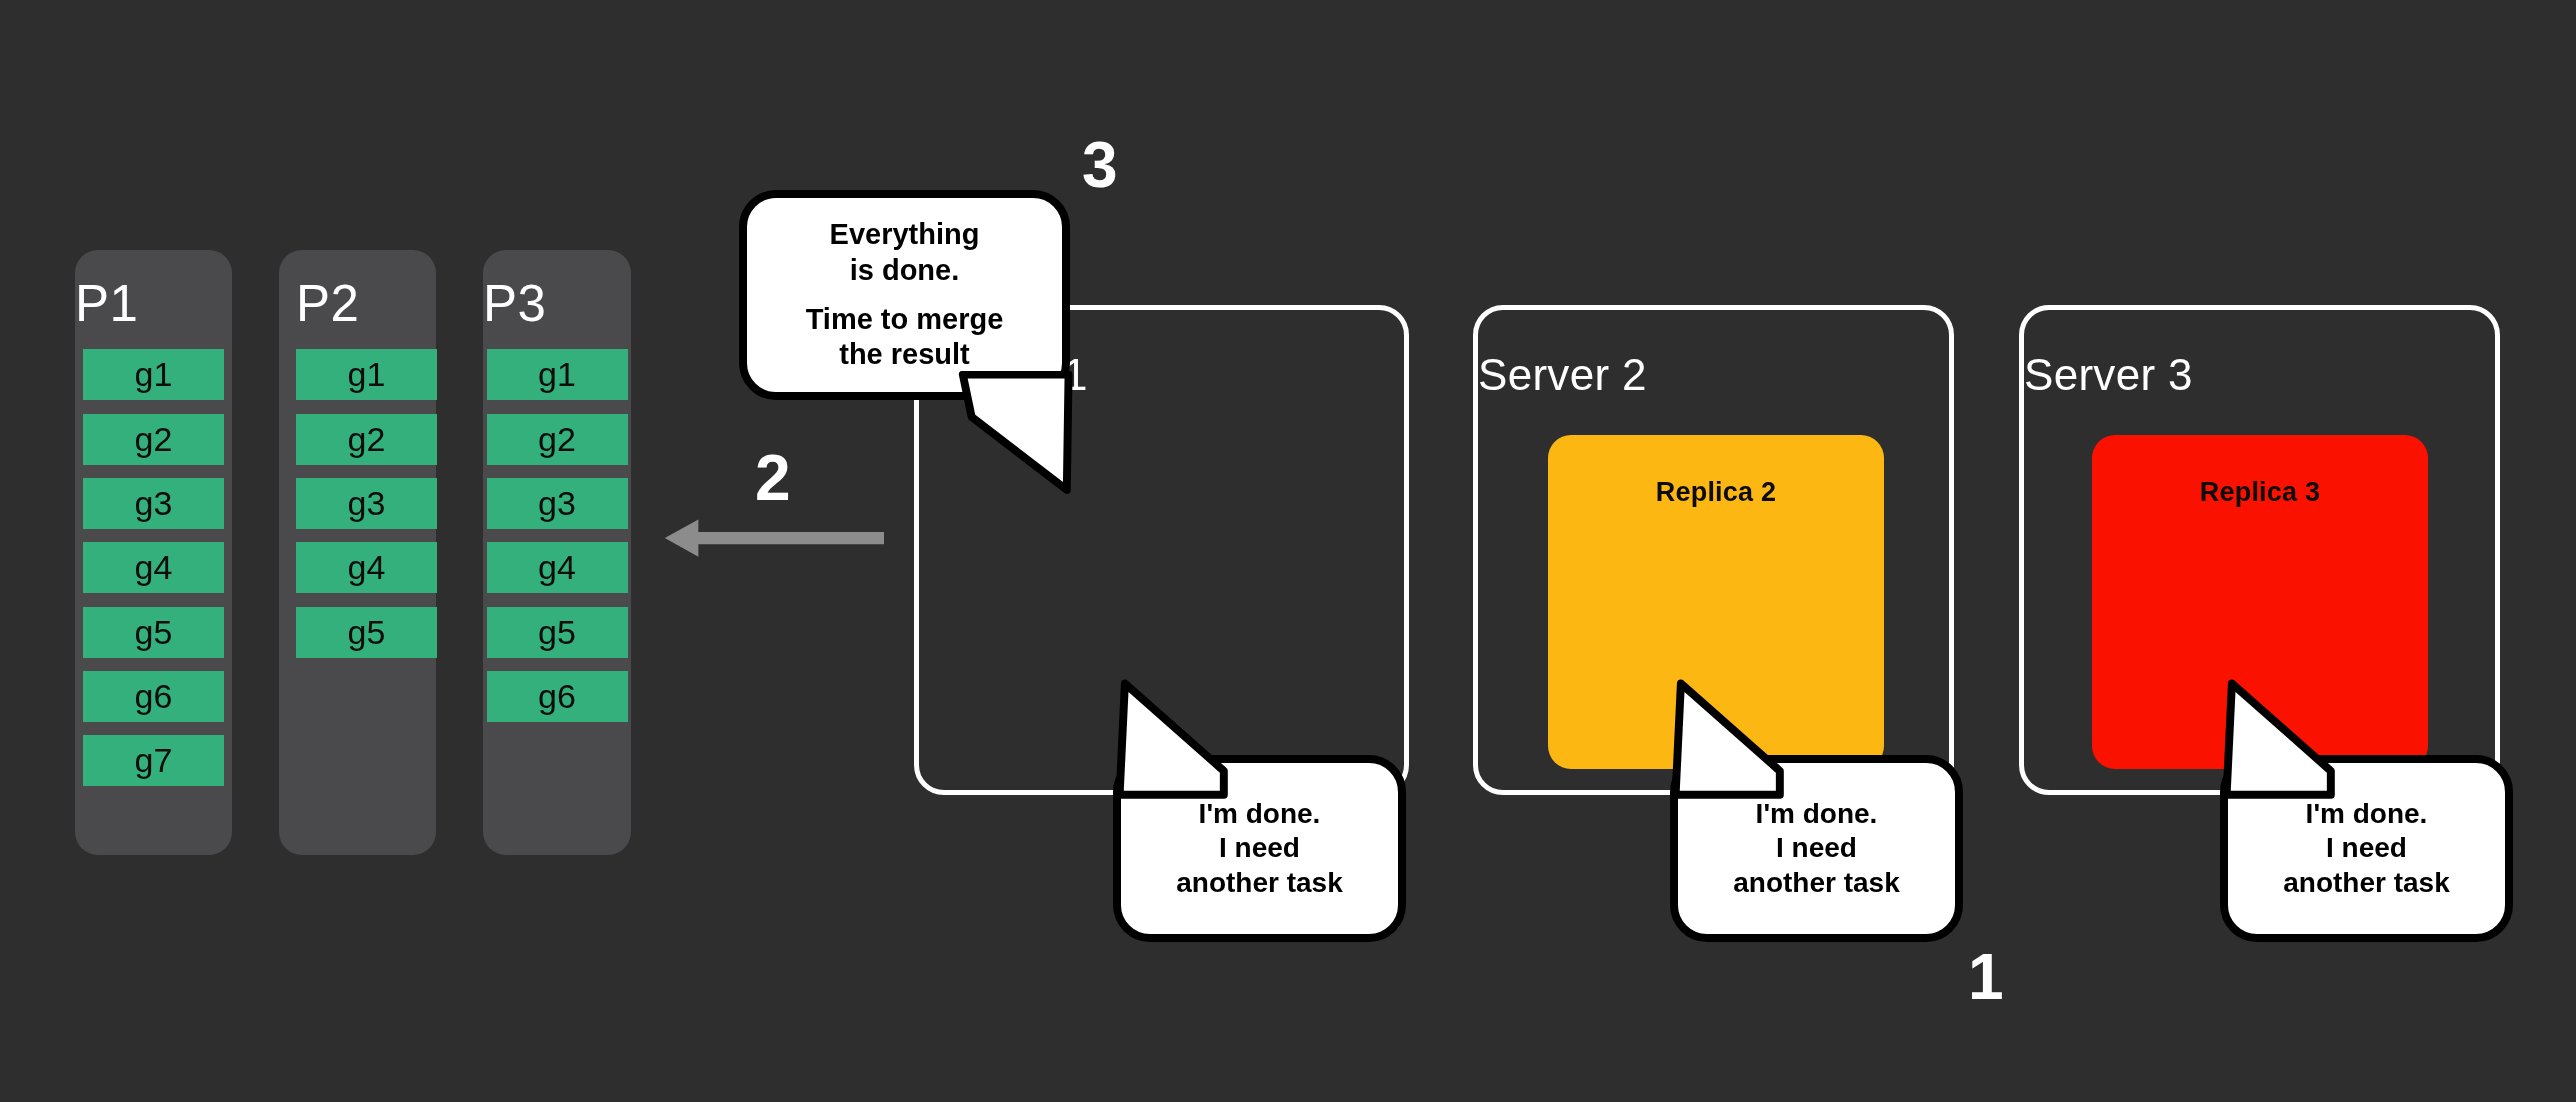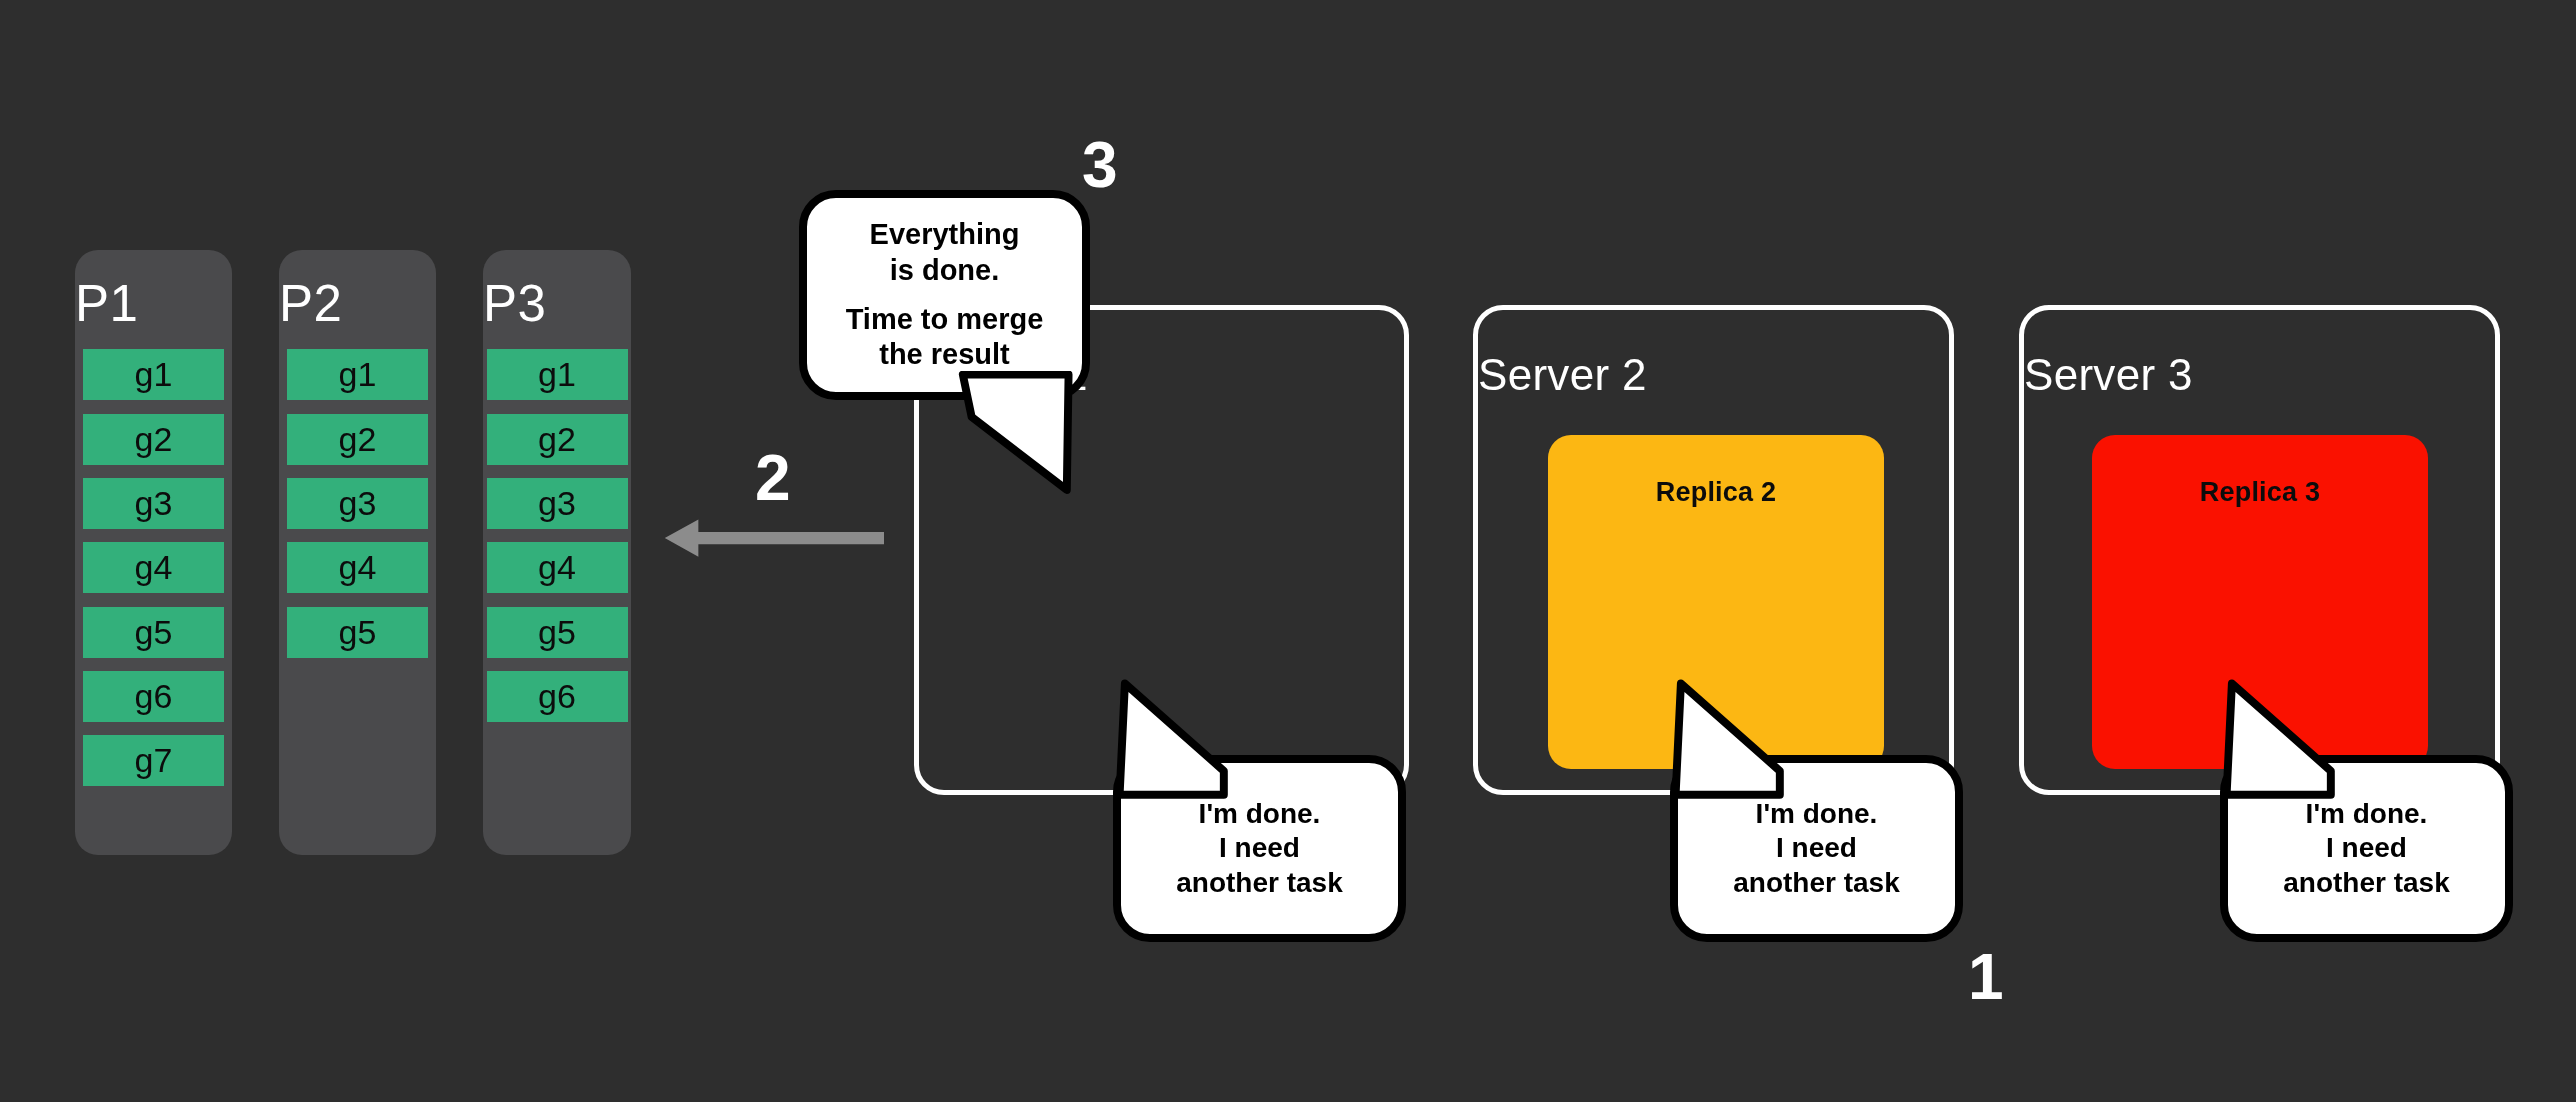--- a/index.html
+++ b/index.html
@@ -145,21 +145,21 @@
         <div class="gblock" style="background: rgb(51, 176, 123);">g1</div>
         <div class="gblock" style="background: rgb(51, 176, 123);">g2</div>
         <div class="gblock" style="background: rgb(51, 176, 123);">g3</div>
         <div class="gblock" style="background: rgb(51, 176, 123);">g4</div>
         <div class="gblock" style="background: rgb(51, 176, 123);">g5</div>
         <div class="gblock" style="background: rgb(51, 176, 123);">g6</div>
         <div class="gblock" style="background: rgb(51, 176, 123);">g7</div>
       </div>
   </div>
 
-  <div class="partition-col" id="col-p2" style="left:279px; top:250px; width:157px; height:605px;">
+  <div class="partition-col" id="col-p2" style="left:279px; top:250px; width:157px; height:605px;padding-left:17px;">
     <div class="partition-title">P2</div>
     <div id="p2-blocks">
         <div class="gblock" style="background: rgb(51, 176, 123);">g1</div>
         <div class="gblock" style="background: rgb(51, 176, 123);">g2</div>
         <div class="gblock" style="background: rgb(51, 176, 123);">g3</div>
         <div class="gblock" style="background: rgb(51, 176, 123);">g4</div>
         <div class="gblock" style="background: rgb(51, 176, 123);">g5</div>
       </div>
   </div>
 
@@ -200,21 +200,21 @@
   </div>
   <div class="replica" style="left:2092px; top:435px; width:336px; height:334px; background:#fa1100;">
     <div class="replica-label">Replica 3</div>
   </div>
 
   <div class="bubble-tail" style="left:936px; top:371px; width:177px; height:141px;">
     <svg width="177" height="141" viewBox="0 0 200 160">
       <path d="M 30 4 L 150 4 L 148 135 L 40 52 Z" fill="#ffffff" stroke="#000000" stroke-width="9" stroke-linejoin="round"></path>
     </svg>
   </div>
-  <div class="bubble" id="bubble-merge" style="left:799px; top:190px; width:291px; height:210px; font-size:29px;">
+  <div class="bubble" id="bubble-merge" style="left:739px; top:190px; width:331px; height:210px; font-size:29px;">
     <div class="line">Everything</div>
     <div class="line">is done.</div>
     <div class="line" style="margin-top:14px;">Time to merge</div>
     <div class="line">the result</div>
   </div>
   <div class="step-num" style="left:1082px; top:133px;">3</div>
 
   <div class="bubble-tail" style="left:1109px; top:678px; width:159px; height:124px;">
     <svg width="159" height="124" viewBox="0 0 180 140">
       <path d="M 18 6 L 130 105 L 130 132 L 12 132 Z" fill="#ffffff" stroke="#000000" stroke-width="9" stroke-linejoin="round"></path>

